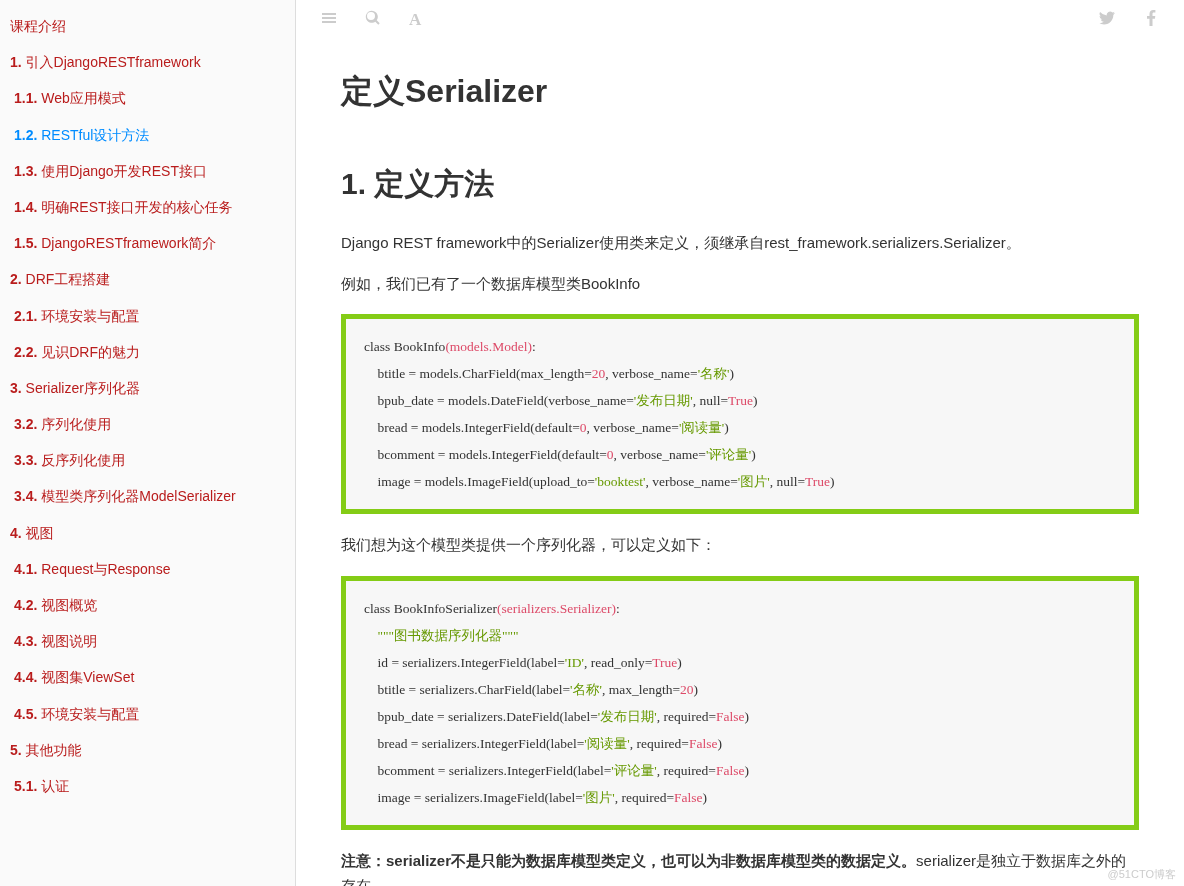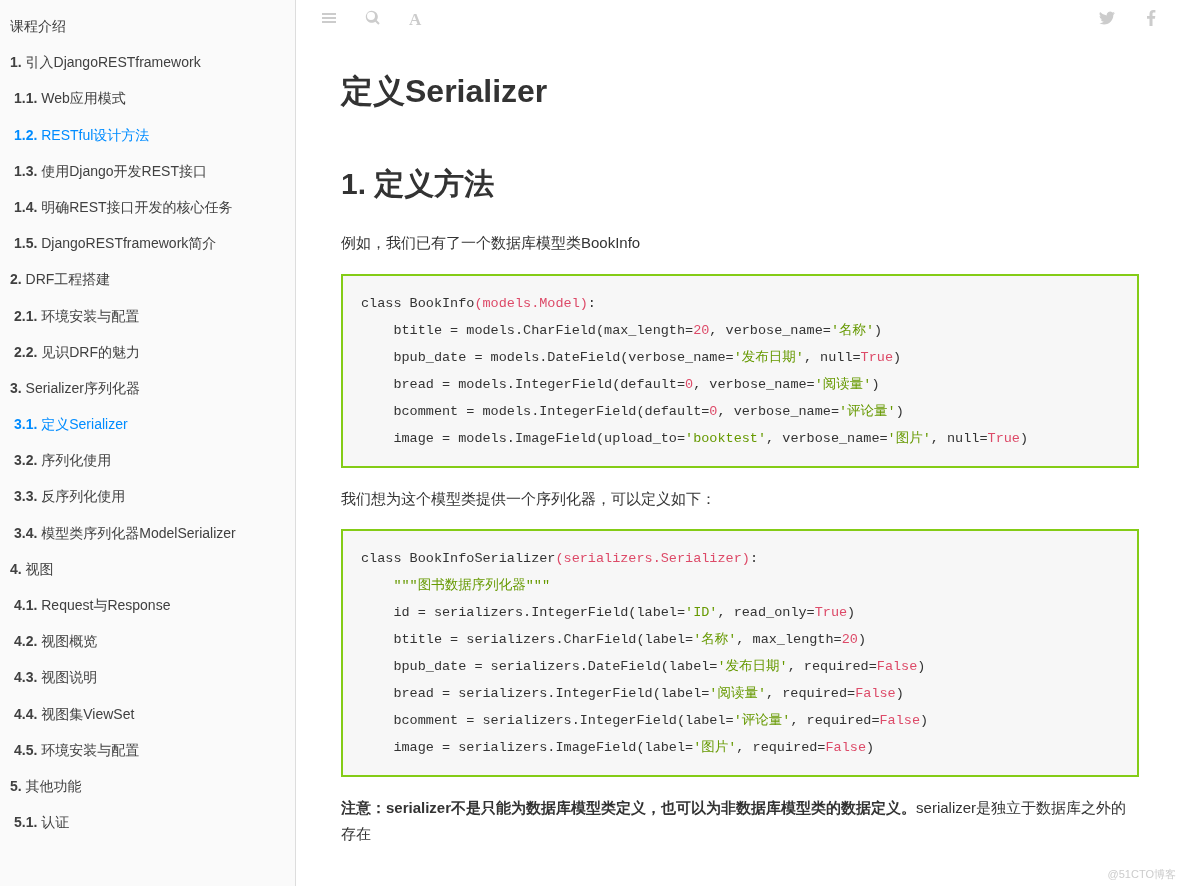--- a/index.html
+++ b/index.html
@@ -3,37 +3,37 @@
 <meta charset="utf-8">
 <style>
 * { margin: 0; padding: 0; box-sizing: border-box; }
 body { font-family: -apple-system, BlinkMacSystemFont, "Segoe UI", Helvetica, Arial, sans-serif; color: #333; background: #fff; overflow: hidden; }
 .container { display: flex; height: 886px; width: 1184px; }
 .sidebar { width: 296px; background: #fafafa; border-right: 1px solid #ddd; overflow-y: scroll; position: relative; }
 .sidebar::-webkit-scrollbar { width: 8px; }
 .sidebar::-webkit-scrollbar-thumb { background: #ccc; border-radius: 4px; }
 .sidebar::-webkit-scrollbar-track { background: #eee; }
 .nav-list { list-style: none; padding: 8px 0 40px 0; }
-.nav-item { padding: 9px 15px; font-size: 14px; color: #404040; cursor: pointer; line-height: 1.3; }
+.nav-item { padding: 9px 15px; font-size: 14px; color: #b91c1c; cursor: pointer; line-height: 1.3; }
 .nav-item.level-1 { padding-left: 10px; font-weight: 500; }
 .nav-item.level-2 { padding-left: 14px; }
 .nav-item.active { color: #008cff; }
 .nav-number { font-weight: 700; }
 .main { flex: 1; overflow-y: auto; position: relative; }
 .toolbar { display: flex; justify-content: space-between; padding: 10px 25px; }
 .toolbar-left, .toolbar-right { display: flex; gap: 28px; align-items: center; }
 .toolbar-icon { color: #ccc; cursor: pointer; }
 .toolbar-icon svg { width: 16px; height: 16px; fill: currentColor; }
 .toolbar-icon.font-icon { font-family: Georgia, serif; font-size: 17px; font-weight: 600; color: #ccc; }
 .content { padding: 30px 45px 40px; }
 h1 { font-size: 32px; font-weight: 700; margin-bottom: 50px; color: #333; }
 h2 { font-size: 30px; font-weight: 700; margin: 28px 0 25px; color: #333; }
 p { font-size: 15px; line-height: 1.7; margin: 15px 0; color: #333; }
 p.emphasis b { font-weight: 700; }
-pre { background: #f7f7f7; border: 2px solid #84cc16; padding: 14px 18px; margin: 18px 0; font-family: Liberation Mono, monospace; font-size: 13.5px; line-height: 2.0; overflow-x: auto; color: #333; }
+pre { background: #f7f7f7; border: 5px solid #84cc16; padding: 14px 18px; margin: 18px 0; font-family: Liberation Serif, serif; font-size: 13.5px; line-height: 2.0; overflow-x: auto; color: #333; }
 .kw { color: #333; }
 .cls { color: #333; }
 .paren { color: #dd4a68; }
 .num { color: #dd4a68; }
 .str { color: #6a9955; color:#690; }
 .str { color: #690; }
 .bool { color: #dd4a68; }
 .doc { color: #690; }
 .watermark { position: absolute; bottom: 4px; right: 8px; font-size: 11px; color: #ccc; }
 </style>
@@ -47,21 +47,20 @@
         <li class="nav-item level-1"><span class="nav-number">1. </span><span>引入DjangoRESTframework</span></li>
         <li class="nav-item level-2"><span class="nav-number">1.1. </span><span>Web应用模式</span></li>
         <li class="nav-item level-2 active"><span class="nav-number">1.2. </span><span>RESTful设计方法</span></li>
         <li class="nav-item level-2"><span class="nav-number">1.3. </span><span>使用Django开发REST接口</span></li>
         <li class="nav-item level-2"><span class="nav-number">1.4. </span><span>明确REST接口开发的核心任务</span></li>
         <li class="nav-item level-2"><span class="nav-number">1.5. </span><span>DjangoRESTframework简介</span></li>
         <li class="nav-item level-1"><span class="nav-number">2. </span><span>DRF工程搭建</span></li>
         <li class="nav-item level-2"><span class="nav-number">2.1. </span><span>环境安装与配置</span></li>
         <li class="nav-item level-2"><span class="nav-number">2.2. </span><span>见识DRF的魅力</span></li>
         <li class="nav-item level-1"><span class="nav-number">3. </span><span>Serializer序列化器</span></li>
-        <li class="nav-item level-2 active"><span class="nav-number">3.1. </span><span>定义Serializer</span></li>
         <li class="nav-item level-2"><span class="nav-number">3.2. </span><span>序列化使用</span></li>
         <li class="nav-item level-2"><span class="nav-number">3.3. </span><span>反序列化使用</span></li>
         <li class="nav-item level-2"><span class="nav-number">3.4. </span><span>模型类序列化器ModelSerializer</span></li>
         <li class="nav-item level-1"><span class="nav-number">4. </span><span>视图</span></li>
         <li class="nav-item level-2"><span class="nav-number">4.1. </span><span>Request与Response</span></li>
         <li class="nav-item level-2"><span class="nav-number">4.2. </span><span>视图概览</span></li>
         <li class="nav-item level-2"><span class="nav-number">4.3. </span><span>视图说明</span></li>
         <li class="nav-item level-2"><span class="nav-number">4.4. </span><span>视图集ViewSet</span></li>
         <li class="nav-item level-2"><span class="nav-number">4.5. </span><span>环境安装与配置</span></li>
         <li class="nav-item level-1"><span class="nav-number">5. </span><span>其他功能</span></li>
@@ -84,20 +83,21 @@
               <path d="M16 3a6.6 6.6 0 0 1-1.9.5 3.3 3.3 0 0 0 1.4-1.8c-.6.4-1.3.7-2.1.8a3.3 3.3 0 0 0-5.6 3A9.3 9.3 0 0 1 1.1 2.1a3.3 3.3 0 0 0 1 4.4c-.5 0-1-.2-1.5-.4v.1a3.3 3.3 0 0 0 2.6 3.2 3.3 3.3 0 0 1-1.5.1 3.3 3.3 0 0 0 3.1 2.3A6.6 6.6 0 0 1 0 13.1a9.3 9.3 0 0 0 5 1.5c6 0 9.3-5 9.3-9.3v-.4c.6-.5 1.2-1 1.7-1.8z"></path>
             </svg></span>
         <span class="toolbar-icon"><svg viewBox="0 0 16 16">
               <path d="M9.5 16V8.7h2.4l.4-2.8H9.5V4c0-.8.2-1.4 1.4-1.4h1.5V.1C12.1.1 11.2 0 10.2 0 8 0 6.5 1.3 6.5 3.8v2.1H4v2.8h2.5V16h3z"></path>
             </svg></span>
       </div>
     </div>
     <div class="content">
       <h1>定义Serializer</h1>
       <h2>1. 定义方法</h2>
+      <p>Django REST framework中的Serializer使用类来定义，须继承自rest_framework.serializers.Serializer。</p>
       <p>例如，我们已有了一个数据库模型类BookInfo</p>
       <pre><span class="kw">class </span><span class="cls">BookInfo</span><span class="paren">(models.Model)</span><span>:</span>
 <span>    btitle = models.CharField(max_length=</span><span class="num">20</span><span>, verbose_name=</span><span class="str">'名称'</span><span>)</span>
 <span>    bpub_date = models.DateField(verbose_name=</span><span class="str">'发布日期'</span><span>, null=</span><span class="bool">True</span><span>)</span>
 <span>    bread = models.IntegerField(default=</span><span class="num">0</span><span>, verbose_name=</span><span class="str">'阅读量'</span><span>)</span>
 <span>    bcomment = models.IntegerField(default=</span><span class="num">0</span><span>, verbose_name=</span><span class="str">'评论量'</span><span>)</span>
 <span>    image = models.ImageField(upload_to=</span><span class="str">'booktest'</span><span>, verbose_name=</span><span class="str">'图片'</span><span>, null=</span><span class="bool">True</span><span>)</span></pre>
       <p>我们想为这个模型类提供一个序列化器，可以定义如下：</p>
       <pre><span class="kw">class </span><span class="cls">BookInfoSerializer</span><span class="paren">(serializers.Serializer)</span><span>:</span>
 <span class="doc">    """图书数据序列化器"""</span>

